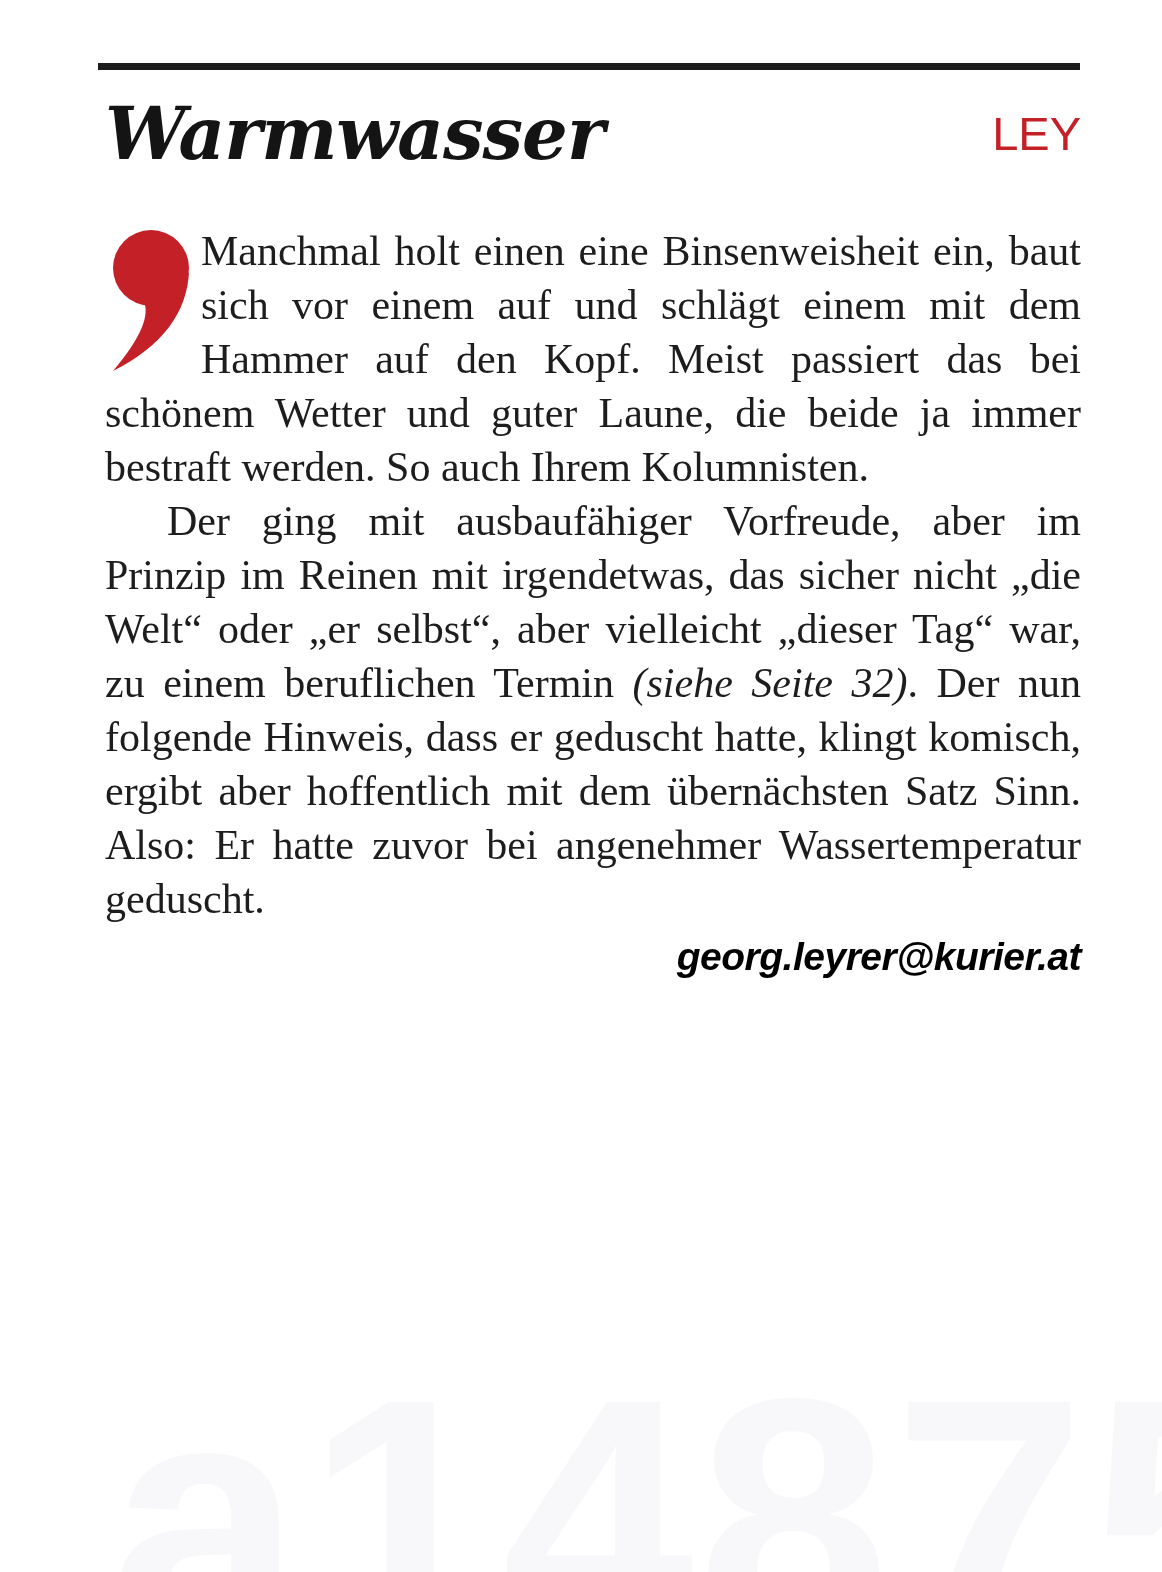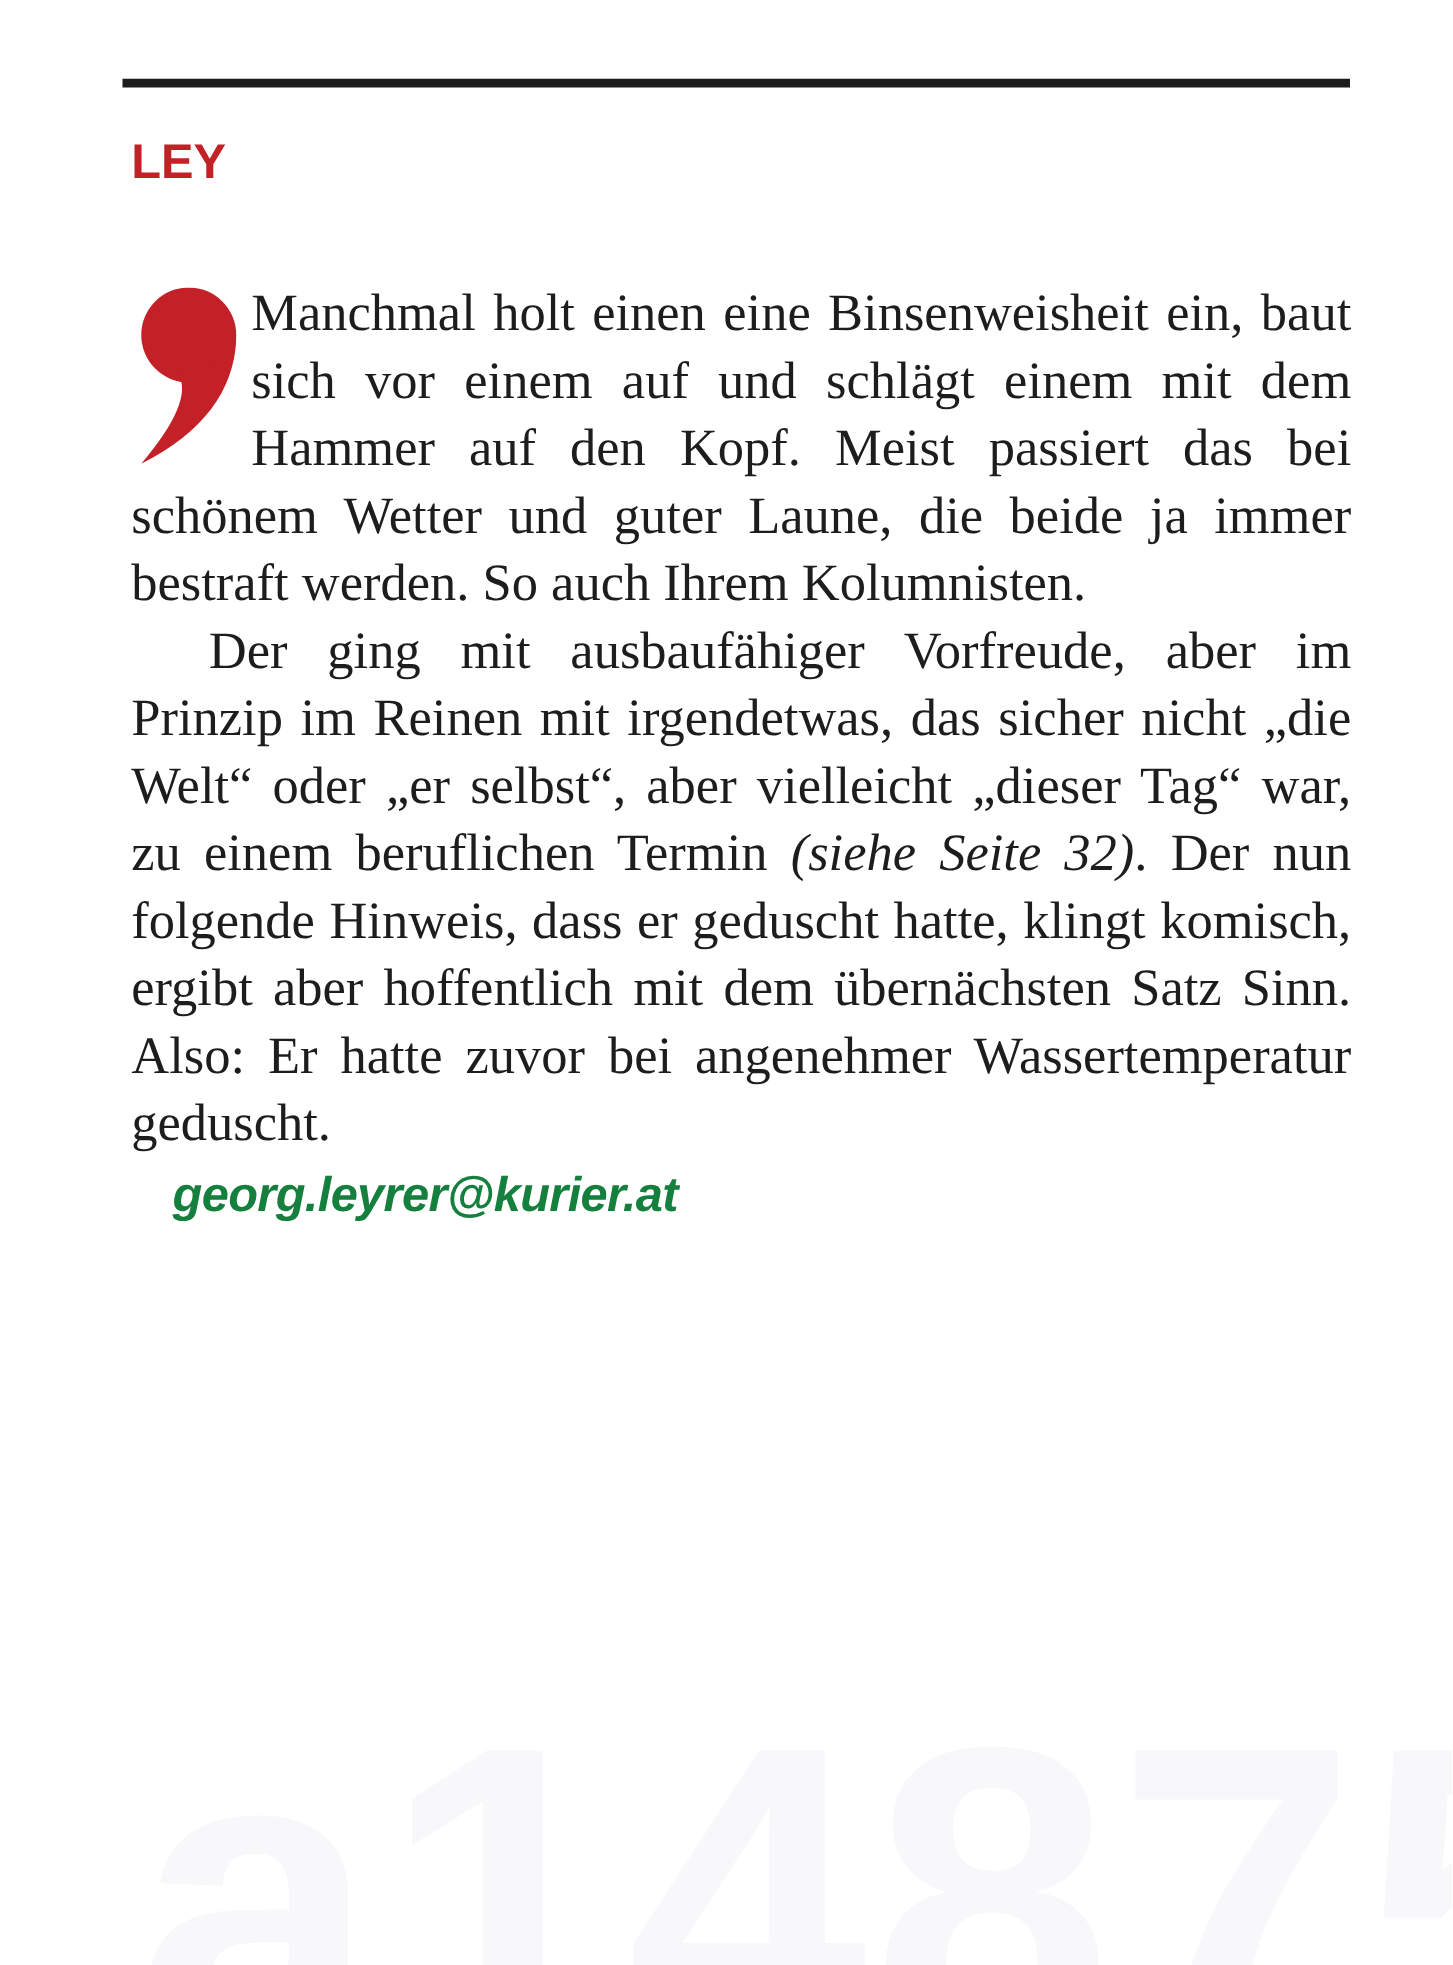--- a/index.html
+++ b/index.html
@@ -50,22 +50,22 @@
   .page-title {
     font-family: "DejaVu Serif", serif;
     font-style: italic;
     font-size: 72px;
     line-height: 1.05;
     color: #141414;
     letter-spacing: -1px;
   }
   .kicker {
     font-family: "Liberation Sans", sans-serif;
-    font-weight: bold;
-    font-size: 39px;
+    font-weight: normal;
+    font-size: 47px;
     line-height: 1;
     color: var(--accent);
     margin-top: 14px;
     letter-spacing: 0px;
   }
   .article-body {
     position: absolute;
     left: 105px;
     top: 224px;
     width: 976px;
@@ -83,39 +83,40 @@
     color: var(--accent);
   }
   .drop-quote svg { display: block; margin-top: 6px; }
   .italic-note { font-style: italic; margin-top: 10px; }
   .signature {
     font-family: "Liberation Sans", sans-serif;
     font-weight: bold;
     font-style: italic;
     font-size: 39px;
     line-height: 54px;
-    color: #15803d;
-    text-align: left;
+    color: #000000;
+    text-align: right;
     margin-top: 4px;
     letter-spacing: -0.5px;
     margin-left: 33px;
   }
 </style>
 </head>
 <body>
 
 <div class="page">
 
   <div class="watermark">a1487599</div>
 
   <div class="content">
 
     <div class="top-rule"></div>
 
     <div class="header-row">
+      <h1 class="page-title">Warmwasser</h1>
       <div class="kicker">LEY</div>
     </div>
 
     <div class="article-body">
 
       <p>
         <span class="drop-quote">
           <svg width="88" height="142" viewBox="0 0 88 142" xmlns="http://www.w3.org/2000/svg" aria-hidden="true">
             <circle cx="46" cy="38" r="38" fill="currentColor"></circle>
             <path d="M84 42 C 82 82 58 116 8 141 C 36 108 46 84 38 70 C 55 68 76 60 84 42 Z" fill="currentColor"></path>

